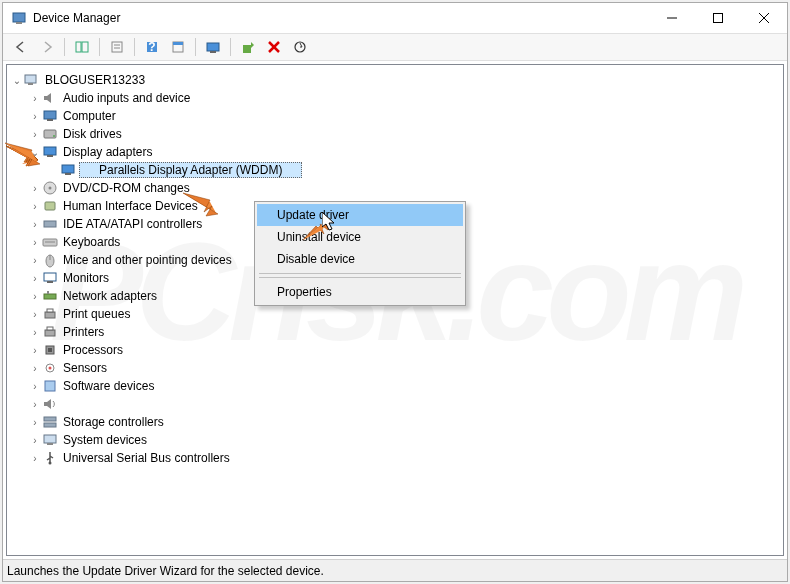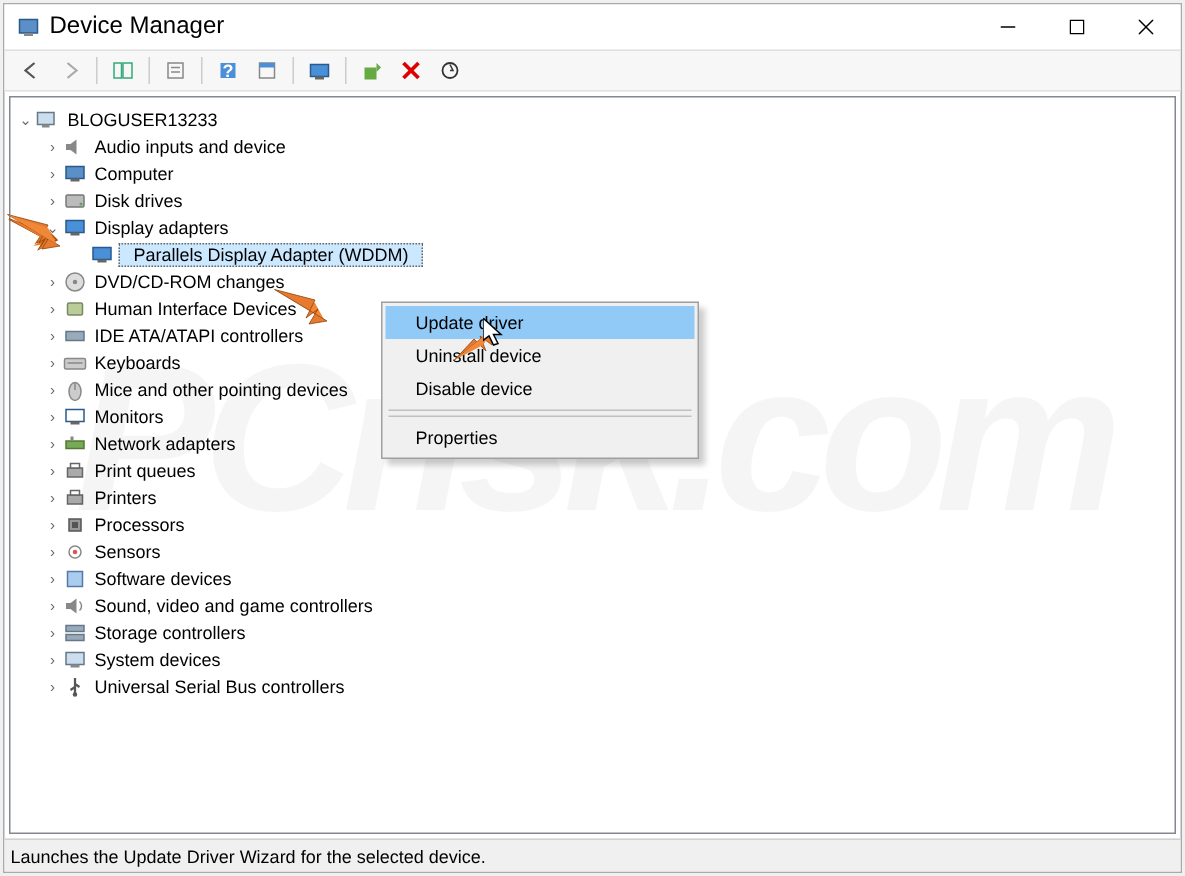--- a/index.html
+++ b/index.html
@@ -1,30 +1,30 @@
 <!DOCTYPE html>
 <html><head>
 <meta charset="utf-8">
 <style>
 * { margin: 0; padding: 0; box-sizing: border-box; font-family: "Segoe UI", Tahoma, sans-serif; font-size: 12px; }
 body { background: #f0f0f0; width: 790px; height: 584px; overflow: hidden; position: relative; }
 .window { background: #fff; width: 786px; height: 580px; margin: 2px; border: 1px solid #aaa; display: flex; flex-direction: column; position: relative; }
 .titlebar { height: 30px; display: flex; align-items: center; padding-left: 8px; background: #fff; }
 .titlebar-icon { width: 16px; height: 16px; margin-right: 6px; display: inline-flex; align-items: center; justify-content: center; }
-.titlebar-text { flex: 1; font-size: 16px; color: #000; }
+.titlebar-text { flex: 1; font-size: 12px; color: #000; }
 .win-controls { display: flex; height: 100%; }
 .win-btn { width: 46px; height: 30px; display: flex; align-items: center; justify-content: center; cursor: default; }
 .menubar { height: 22px; display: flex; align-items: center; padding-left: 8px; gap: 4px; }
 .menu-item { padding: 2px 8px; cursor: default; }
 .toolbar { height: 28px; border-top: 1px solid #e0e0e0; border-bottom: 1px solid #e0e0e0; display: flex; align-items: center; padding-left: 6px; gap: 2px; background: #f7f7f7; }
 .tool-btn { width: 24px; height: 22px; display: flex; align-items: center; justify-content: center; border: 1px solid transparent; }
 .tool-sep { width: 1px; height: 18px; background: #ccc; margin: 0 3px; }
 .content { flex: 1; background: #fff; border: 1px solid #828790; margin: 3px; padding: 6px 4px; overflow: auto; }
 .tree-row { display: flex; align-items: center; height: 18px; white-space: nowrap; cursor: default; }
-.tree-row.selected .row-label { background: #cce8ff; border: 1px dotted #666; padding: 0 9px; }
+.tree-row.selected .row-label { background: #cce8ff; border: 1px dotted #666; padding: 0 19px; }
 .chev { width: 12px; text-align: center; color: #6b6b6b; font-size: 10px; user-select: none; }
 .chev.hidden { visibility: hidden; }
 .node-ic { width: 16px; height: 16px; margin: 0 3px 0 1px; display: inline-flex; align-items: center; justify-content: center; }
 .row-label { padding: 0 2px; }
 .indent { display: inline-block; }
 .statusbar { height: 22px; border-top: 1px solid #d0d0d0; background: #f0f0f0; padding-left: 4px; display: flex; align-items: center; font-size: 12px; }
 .ctx-menu { position: absolute; background: #f0f0f0; border: 1px solid #a0a0a0; box-shadow: 4px 4px 4px rgba(0,0,0,.2); padding: 2px; z-index: 50; }
 .ctx-item { height: 22px; display: flex; align-items: center; padding: 0 40px 0 20px; cursor: default; font-size: 12px; }
 .ctx-item.hov { background: #91c9f7; }
 .ctx-sep { height: 1px; background: #c0c0c0; margin: 3px 2px; }
@@ -332,21 +332,20 @@
       </div>
       <div class="tree-row">
         <span class="indent" style="width:18px"></span>
         <span class="chev">›</span>
         <span class="node-ic">
           <svg width="16" height="16">
             <path d="M2 6h3l4-3v10l-4-3H2z" fill="#888"></path>
             <path d="M11 5a4 4 0 010 6" fill="none" stroke="#888"></path>
           </svg>
         </span>
-        <span class="row-label">Sound, video and game controllers</span>
       </div>
       <div class="tree-row">
         <span class="indent" style="width:18px"></span>
         <span class="chev">›</span>
         <span class="node-ic">
           <svg width="16" height="16">
             <rect x="2" y="3" width="12" height="4" fill="#9ab" stroke="#678"></rect>
             <rect x="2" y="9" width="12" height="4" fill="#9ab" stroke="#678"></rect>
           </svg>
         </span>

